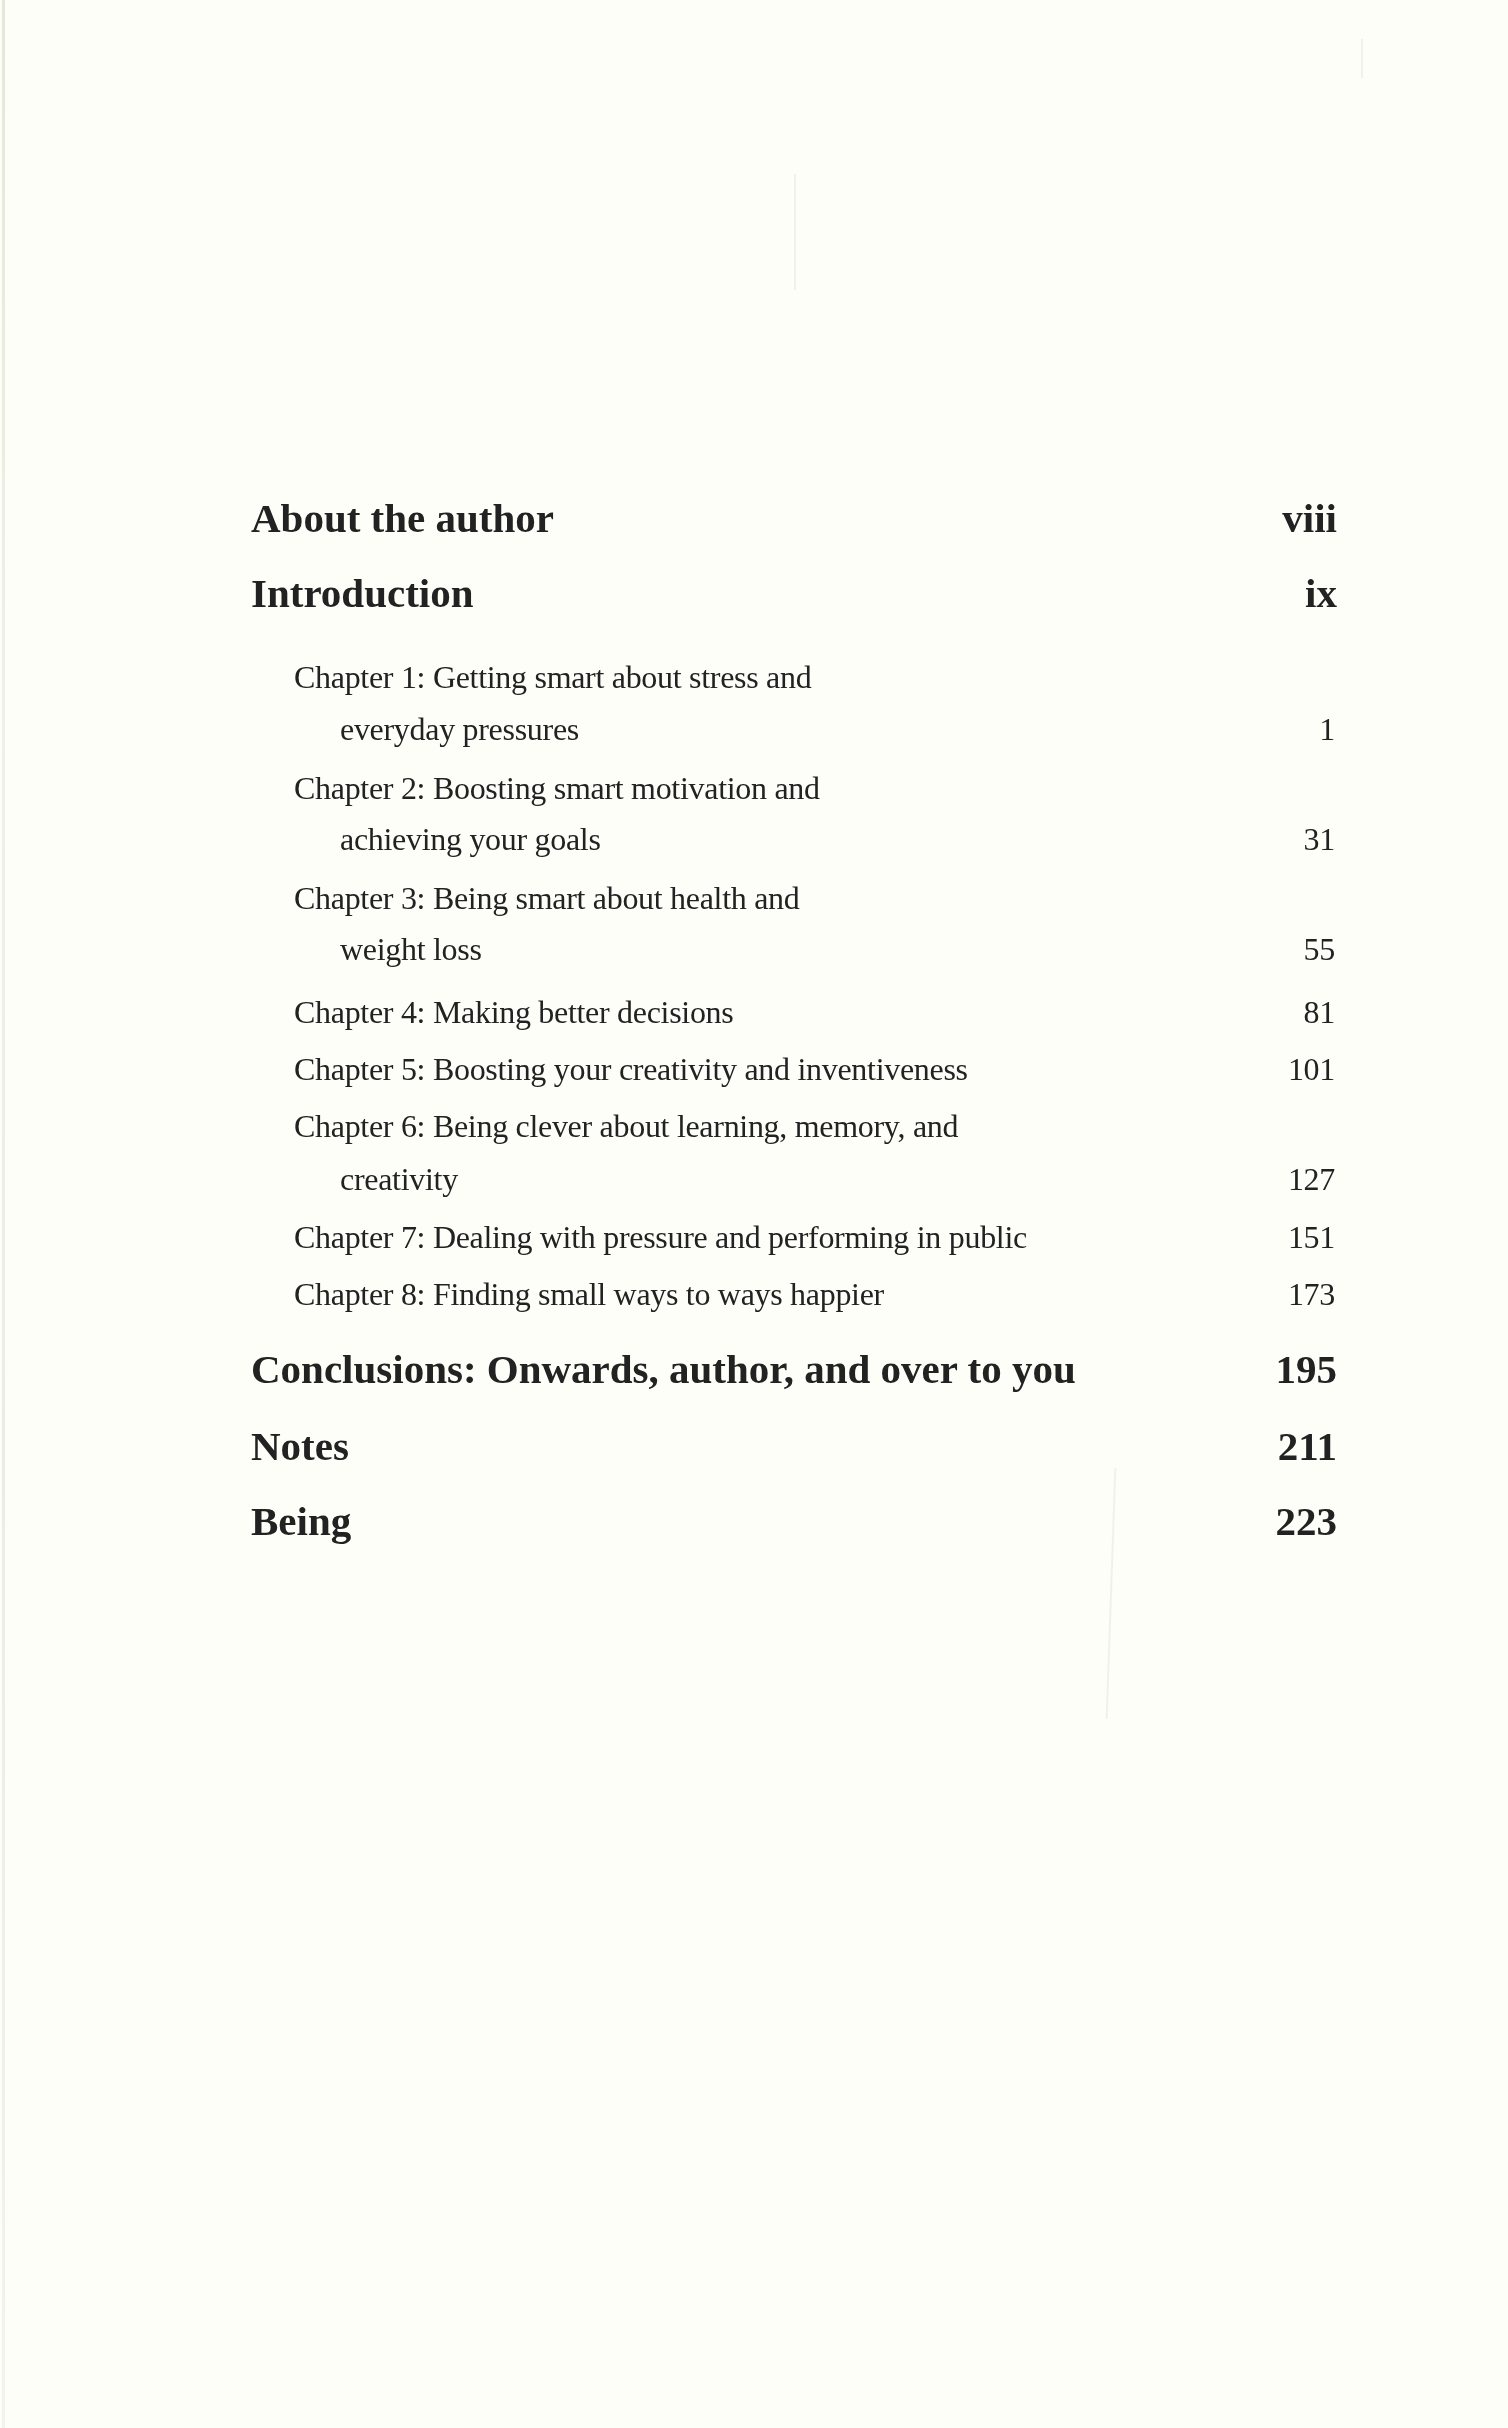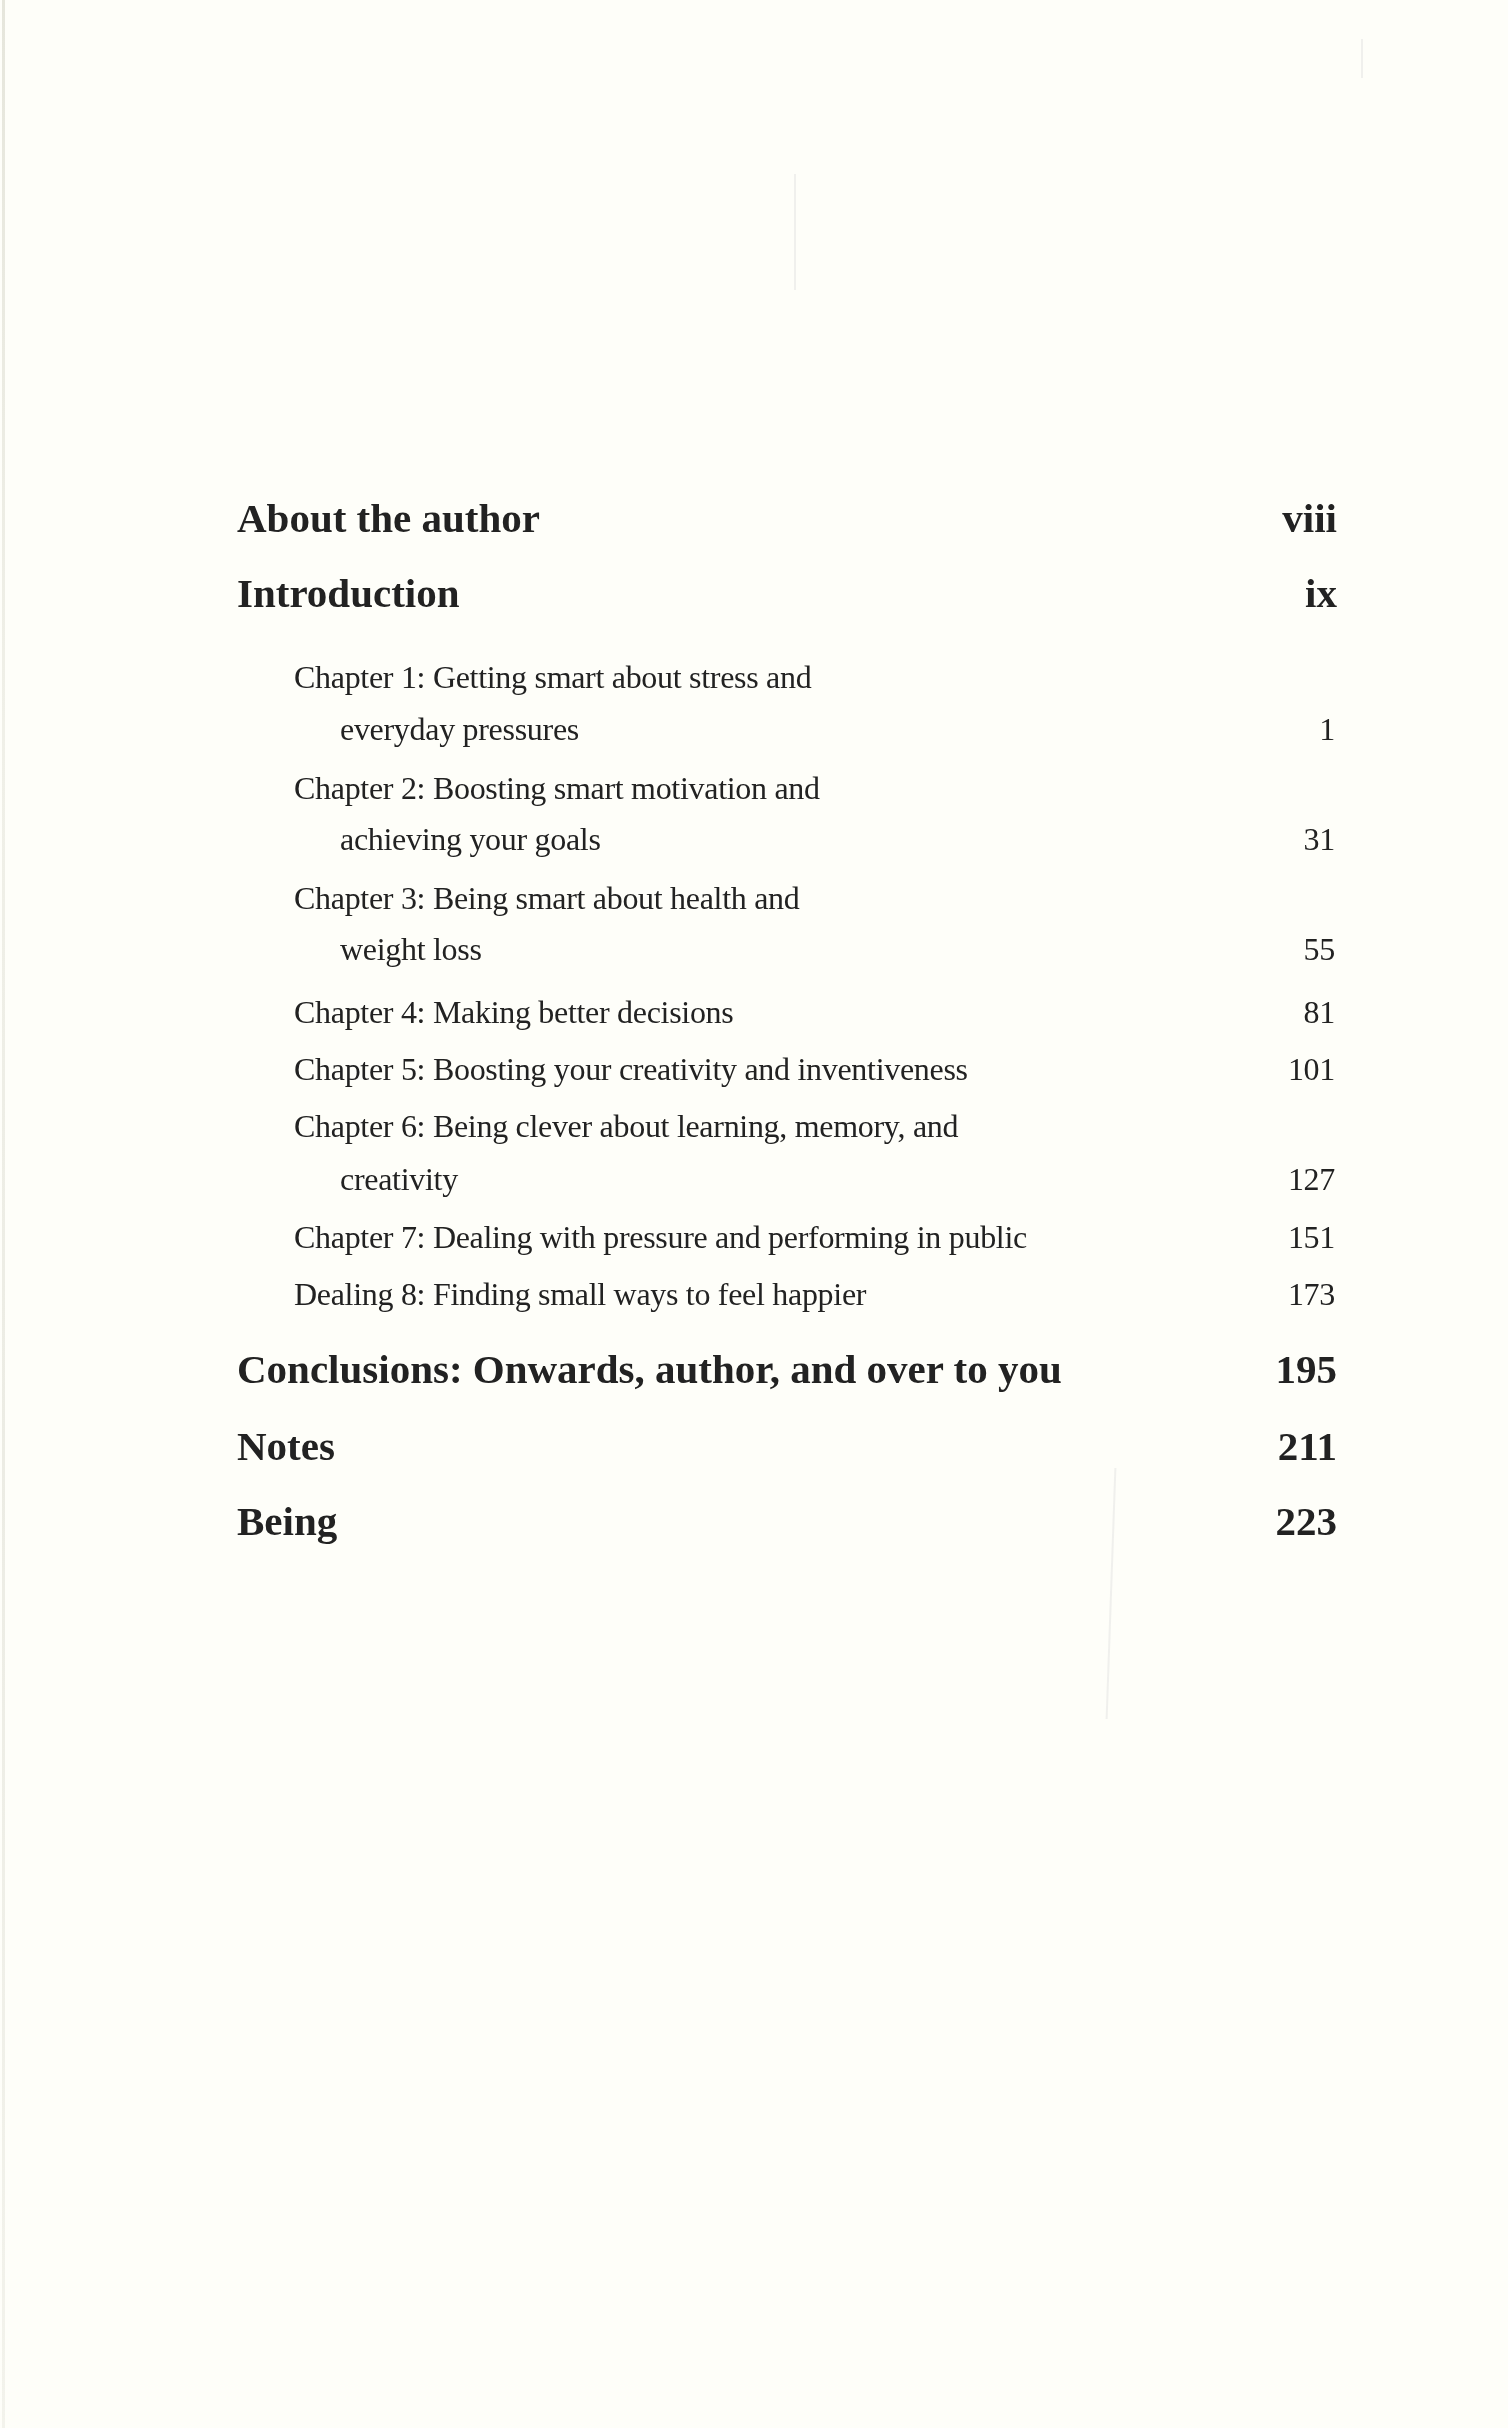--- a/index.html
+++ b/index.html
@@ -31,21 +31,21 @@
     }
     .row {
       position: absolute; left: 0; width: 1508px; height: 0;
     }
     .txt {
       position: absolute; bottom: 0; white-space: nowrap;
       font-family: "Liberation Serif", serif;
       line-height: 1;
     }
     .main .txt { font-size: 41px; font-weight: bold; letter-spacing: 0px; }
-    .main .label { left: 237px; }
+    .main .label { left: 251px; }
     .main .pg { right: 171px; text-align: right; }
     .chap .txt { font-size: 32px; font-weight: normal; letter-spacing: -0.3px; }
     .chap .label { left: 294px; }
     .chap .cont { left: 340px; }
     .chap .pg { right: 173px; text-align: right; }
     
     .txt { transform: translateY(0.22em); }
   </style>
 </head>
 <body>
@@ -117,21 +117,21 @@
         <span class="txt pg">127</span>
       </div>
     </div>
 
     <div class="row chap" style="top:1246px;">
       <span class="txt label">Chapter 7: Dealing with pressure and performing in public</span>
       <span class="txt pg">151</span>
     </div>
 
     <div class="row chap" style="top:1303px;">
-      <span class="txt label">Dealing 8: Finding small ways to feel happier</span>
+      <span class="txt label">Chapter 8: Finding small ways to ways happier</span>
       <span class="txt pg">173</span>
     </div>
 
     <div class="row main" style="top:1381px;">
       <span class="txt label">Conclusions: Onwards, author, and over to you</span>
       <span class="txt pg">195</span>
     </div>
     <div class="row main" style="top:1458px;">
       <span class="txt label">Notes</span>
       <span class="txt pg">211</span>

